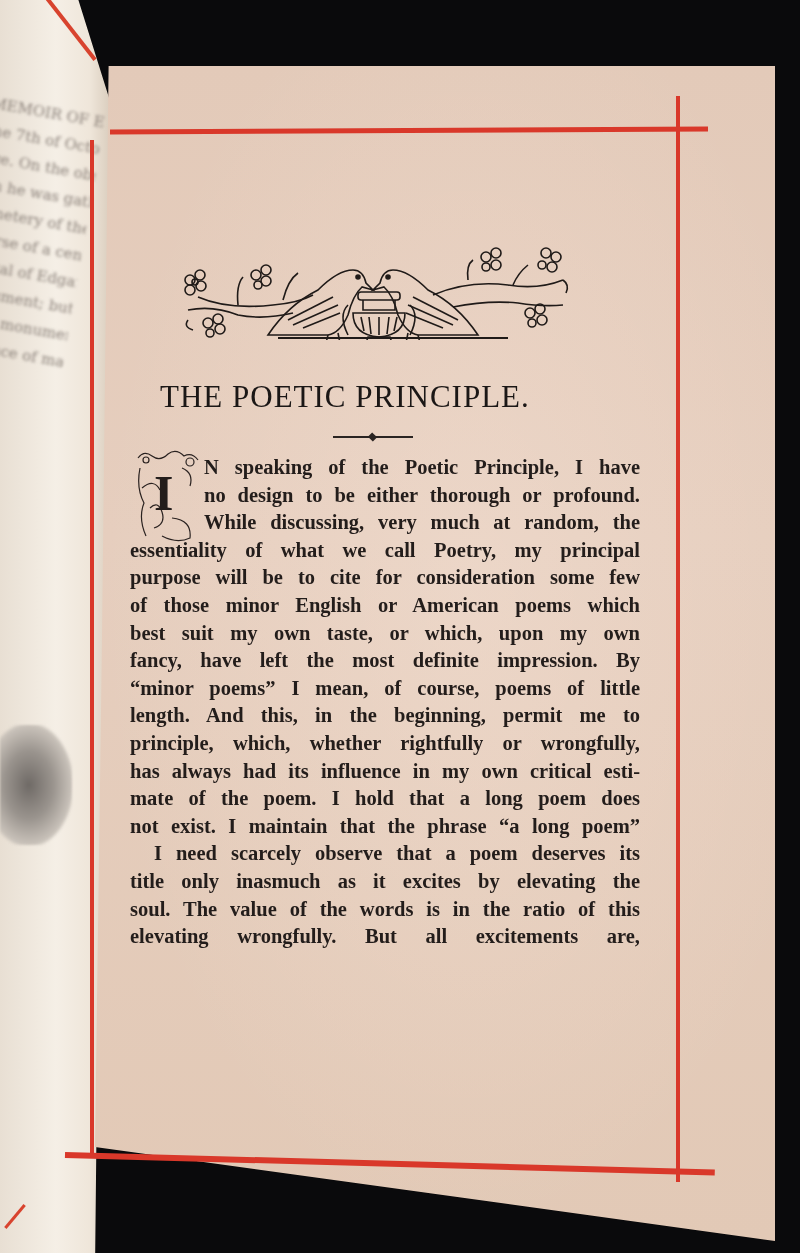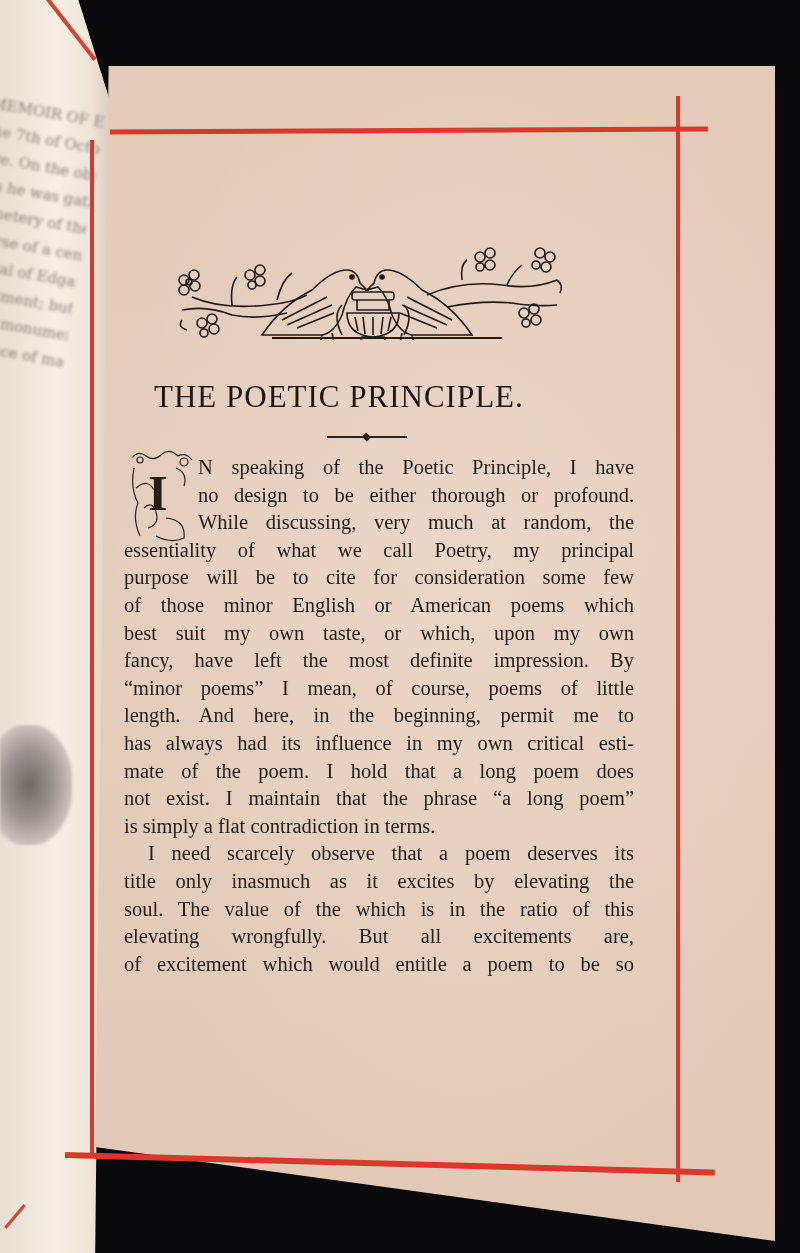--- a/index.html
+++ b/index.html
@@ -43,41 +43,41 @@
       content: ""; position: absolute; inset: 0;
       background: radial-gradient(ellipse at 55% 45%, rgba(255,240,230,0.25), rgba(0,0,0,0) 70%);
     }
     .rule { position: absolute; background: #d9382a; }
     .rule.top { left: 110px; top: 128px; width: 598px; height: 5px; transform: rotate(-0.3deg); }
     .rule.bottom { left: 65px; top: 1152px; width: 650px; height: 6px; transform: rotate(1.55deg); transform-origin: left; }
     .rule.leftv { left: 90px; top: 140px; width: 4px; height: 1015px; }
     .rule.rightv { left: 676px; top: 96px; width: 4px; height: 1086px; }
 
     .content {
-      position: absolute; left: 124px; top: 235px; width: 510px;
+      position: absolute; left: 130px; top: 235px; width: 510px;
       color: #1f1a18;
     }
     .headpiece { display: block; margin: 0 auto 0 38px; }
     .title {
       margin: 38px 0 0 30px; font-size: 31px; letter-spacing: 1px;
       font-family: "Liberation Serif", "DejaVu Serif", serif; font-weight: normal;
       color: #1b1716; transform: scaleY(1.05);
     }
     .divider { position: relative; margin: 22px 0 0 203px; width: 80px; height: 2px; background: #2a2422; }
     .divider::after {
       content: ""; position: absolute; left: 36px; top: -2px; width: 7px; height: 6px;
       background: #2a2422; transform: rotate(45deg);
     }
     .body-text {
       margin-top: 16px;
       font-family: "Liberation Serif", "DejaVu Serif", serif;
       font-size: 20.5px; line-height: 27.6px; text-align: justify;
       text-align-last: justify; color: #231d1b;
     }
-    .line { display: block; white-space: nowrap; text-align: justify; text-align-last: justify; }
+    .line { display: block; white-space: nowrap; text-align: justify; text-align-last: justify; font-weight: bold; }
     .para-indent { padding-left: 24px; }
     .dropcap-wrap { position: relative; }
     .dropcap {
       position: absolute; left: 2px; top: -6px; width: 72px; height: 96px;
     }
     .dc-line { padding-left: 74px; }
   </style>
 </head>
 <body>
 
@@ -207,27 +207,26 @@
       </svg>
       <span class="line dc-line">N speaking of the Poetic Principle, I have</span>
       <span class="line dc-line">no design to be either thorough or profound.</span>
       <span class="line dc-line">While discussing, very much at random, the</span>
       <span class="line">essentiality of what we call Poetry, my principal</span>
       <span class="line">purpose will be to cite for consideration some few</span>
       <span class="line">of those minor English or American poems which</span>
       <span class="line">best suit my own taste, or which, upon my own</span>
       <span class="line">fancy, have left the most definite impression.  By</span>
       <span class="line">“minor poems” I mean, of course, poems of little</span>
-      <span class="line">length.  And here, in the beginning, permit me to</span>
+      <span class="line">length.  And this, in the beginning, permit me to</span>
+      <span class="line">principle, which, whether rightfully or wrongfully,</span>
       <span class="line">has always had its influence in my own critical esti-</span>
       <span class="line">mate of the poem.  I hold that a long poem does</span>
       <span class="line">not exist.  I maintain that the phrase “a long poem”</span>
-      <span class="line" style="text-align-last:left">is simply a flat contradiction in terms.</span>
     </div>
     <div>
       <span class="line para-indent">I need scarcely observe that a poem deserves its</span>
       <span class="line">title only inasmuch as it excites by elevating the</span>
-      <span class="line">soul.  The value of the which is in the ratio of this</span>
+      <span class="line">soul.  The value of the words is in the ratio of this</span>
       <span class="line">elevating wrongfully.  But all excitements are,</span>
-      <span class="line">of excitement which would entitle a poem to be so</span>
     </div>
   </div>
 </div>
 
 </body></html>

